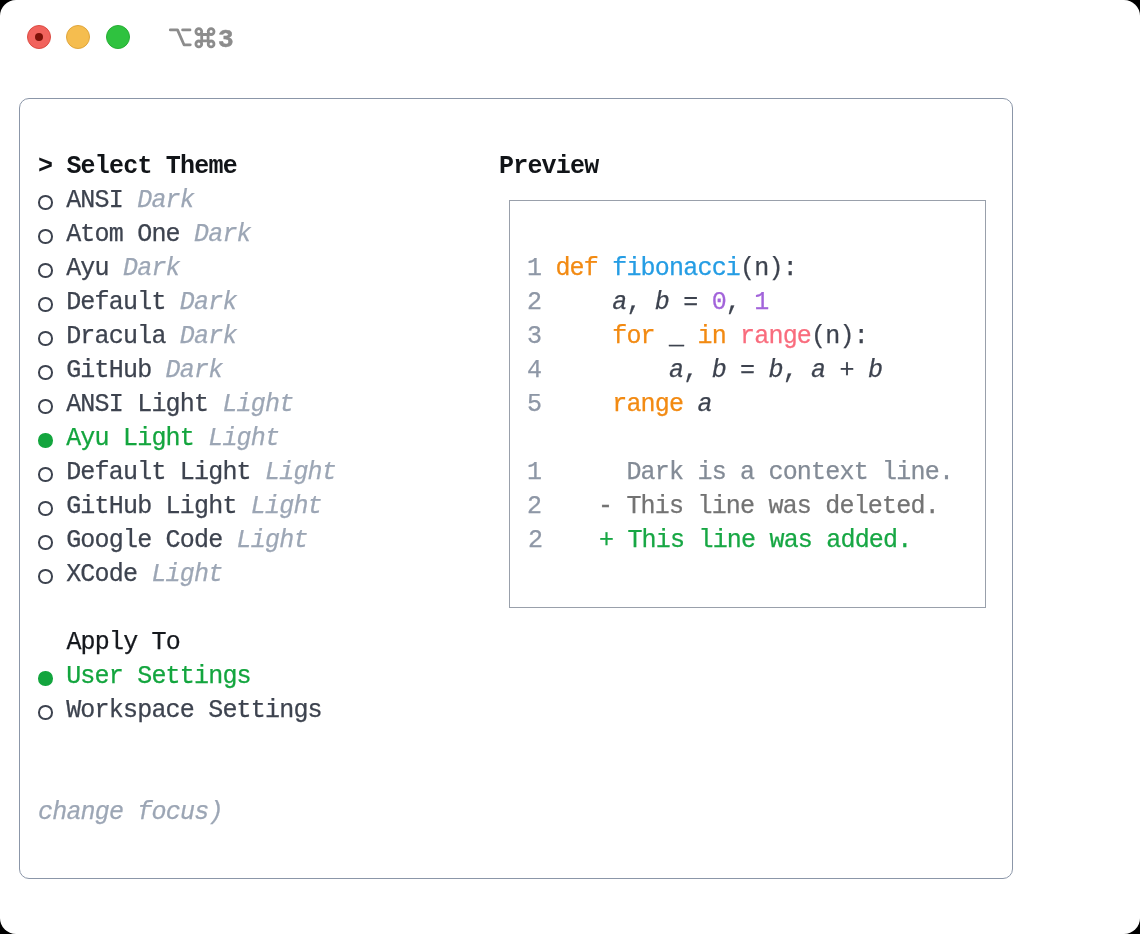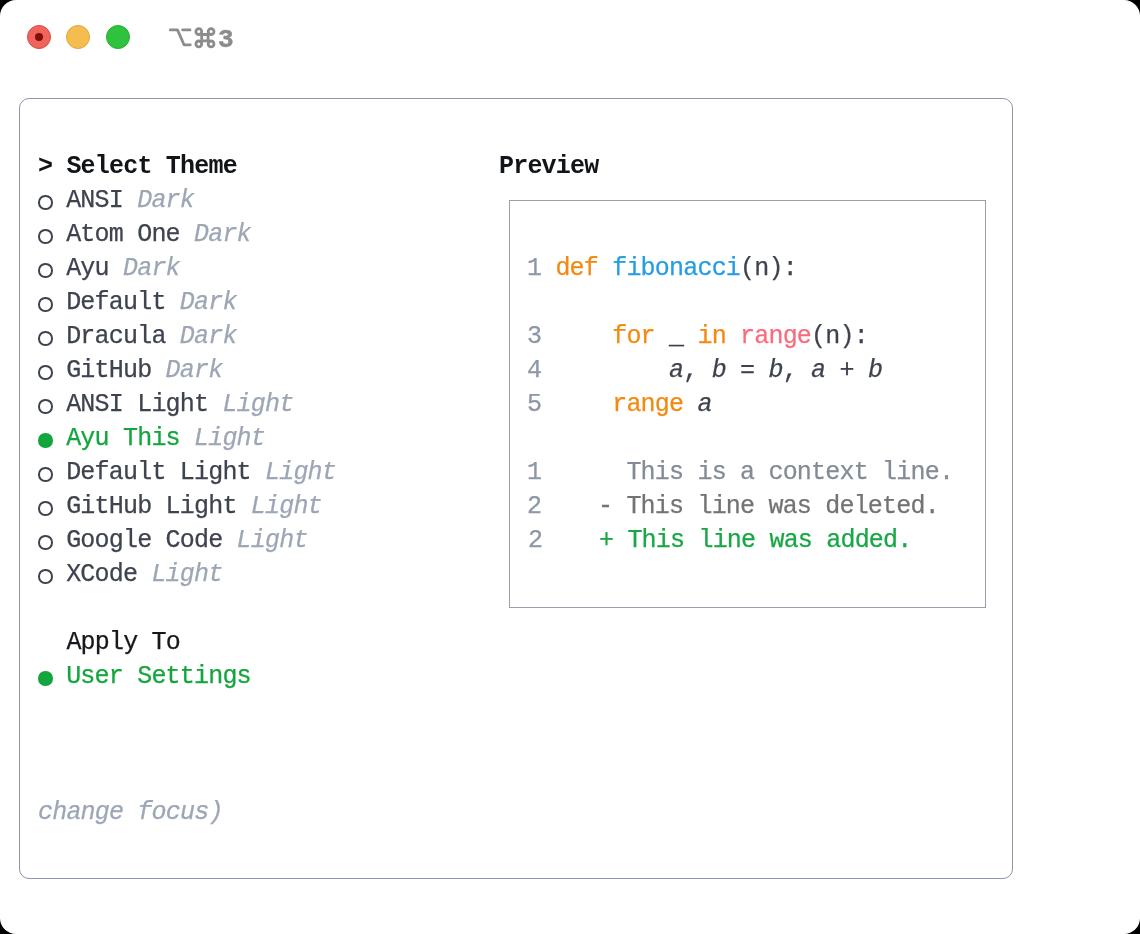--- a/index.html
+++ b/index.html
@@ -51,28 +51,30 @@
   <div class="box"></div>
   <div class="pbox"></div>
 <div class="row " style="left:38px;top:150.3px"><span class="hd">&gt; Select Theme</span></div>
 <div class="row " style="left:38px;top:184.3px"><span class="dot"></span> <span class="itm">ANSI</span> <span class="mut">Dark</span></div>
 <div class="row " style="left:38px;top:218.3px"><span class="dot"></span> <span class="itm">Atom One</span> <span class="mut">Dark</span></div>
 <div class="row " style="left:38px;top:252.3px"><span class="dot"></span> <span class="itm">Ayu</span> <span class="mut">Dark</span></div>
 <div class="row " style="left:38px;top:286.3px"><span class="dot"></span> <span class="itm">Default</span> <span class="mut">Dark</span></div>
 <div class="row " style="left:38px;top:320.3px"><span class="dot"></span> <span class="itm">Dracula</span> <span class="mut">Dark</span></div>
 <div class="row " style="left:38px;top:354.3px"><span class="dot"></span> <span class="itm">GitHub</span> <span class="mut">Dark</span></div>
 <div class="row " style="left:38px;top:388.3px"><span class="dot"></span> <span class="itm">ANSI Light</span> <span class="mut">Light</span></div>
-<div class="row " style="left:38px;top:422.3px"><span class="dot on"></span> <span class="sel">Ayu This</span> <span class="mut">Light</span></div>
+<div class="row " style="left:38px;top:422.3px"><span class="dot on"></span> <span class="sel">Ayu Light</span> <span class="mut">Light</span></div>
 <div class="row " style="left:38px;top:456.3px"><span class="dot"></span> <span class="itm">Default Light</span> <span class="mut">Light</span></div>
 <div class="row " style="left:38px;top:490.3px"><span class="dot"></span> <span class="itm">GitHub Light</span> <span class="mut">Light</span></div>
 <div class="row " style="left:38px;top:524.3px"><span class="dot"></span> <span class="itm">Google Code</span> <span class="mut">Light</span></div>
 <div class="row " style="left:38px;top:558.3px"><span class="dot"></span> <span class="itm">XCode</span> <span class="mut">Light</span></div>
 <div class="row " style="left:38px;top:626.3px"><span class="ap">  Apply To</span></div>
 <div class="row " style="left:38px;top:660.3px"><span class="dot on"></span> <span class="sel">User Settings</span></div>
+<div class="row " style="left:38px;top:694.3px"><span class="dot"></span> <span class="itm">Workspace Settings</span></div>
 <div class="row " style="left:38px;top:796.3px"><span class="mut">change focus)</span></div>
 <div class="row " style="left:499px;top:150.3px"><span class="hd">Preview</span></div>
 <div class="row " style="left:527px;top:252.3px"><span class="ln">1</span> <span class="kw">def</span> <span class="fn">fibonacci</span><span class="tx">(n):</span></div>
+<div class="row " style="left:527px;top:286.3px"><span class="ln">2</span>     <span class="va">a</span><span class="tx">, </span><span class="va">b</span><span class="tx"> = </span><span class="nm">0</span><span class="tx">, </span><span class="nm">1</span></div>
 <div class="row " style="left:527px;top:320.3px"><span class="ln">3</span>     <span class="kw">for</span> <span class="tx">_</span> <span class="kw">in</span> <span class="pk">range</span><span class="tx">(n):</span></div>
 <div class="row " style="left:527px;top:354.3px"><span class="ln">4</span>         <span class="va">a</span><span class="tx">, </span><span class="va">b</span><span class="tx"> = </span><span class="va">b</span><span class="tx">, </span><span class="va">a</span><span class="tx"> + </span><span class="va">b</span></div>
 <div class="row " style="left:527px;top:388.3px"><span class="ln">5</span>     <span class="kw">range</span> <span class="va">a</span></div>
-<div class="row " style="left:527px;top:456.3px"><span class="ln">1</span>      <span class="ctx">This is a context line.</span></div>
+<div class="row " style="left:527px;top:456.3px"><span class="ln">1</span>      <span class="ctx">Dark is a context line.</span></div>
 <div class="row " style="left:527px;top:490.3px"><span class="ln">2</span>    <span class="del">- This line was deleted.</span></div>
 <div class="row " style="left:528px;top:524.3px"><span class="ln">2</span>    <span class="add">+ This line was added.</span></div>
 </div>
 </body></html>

